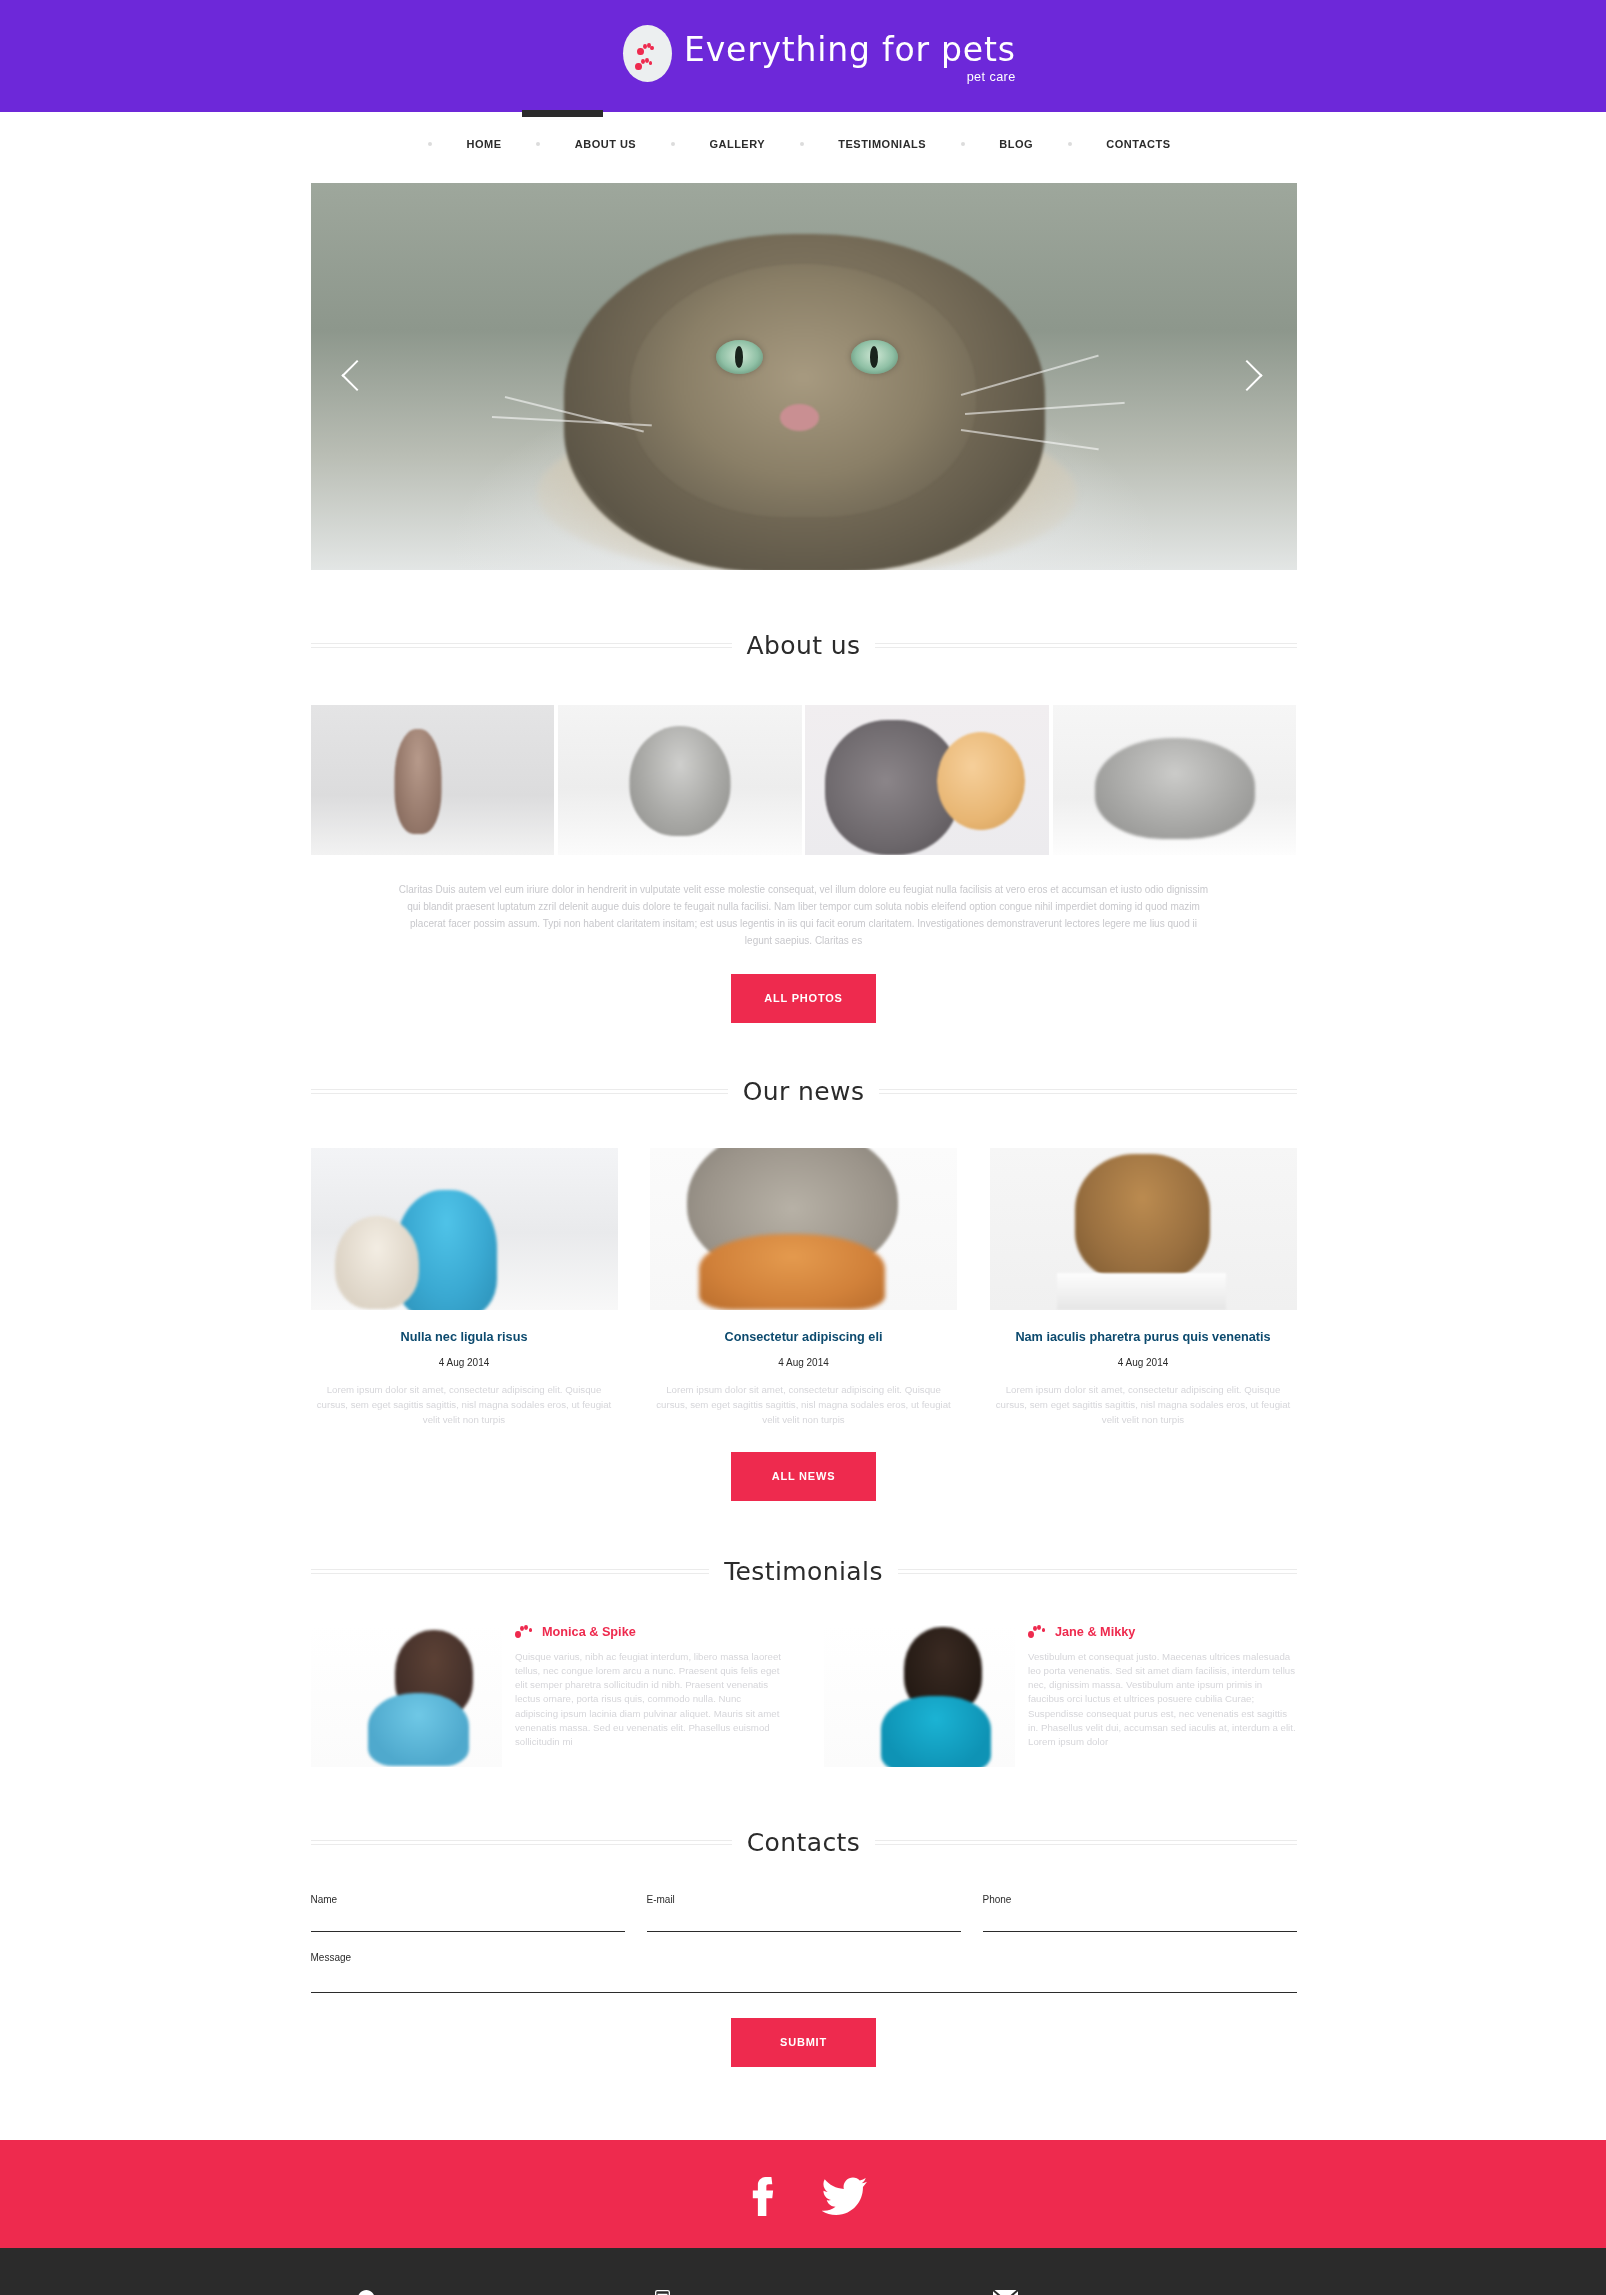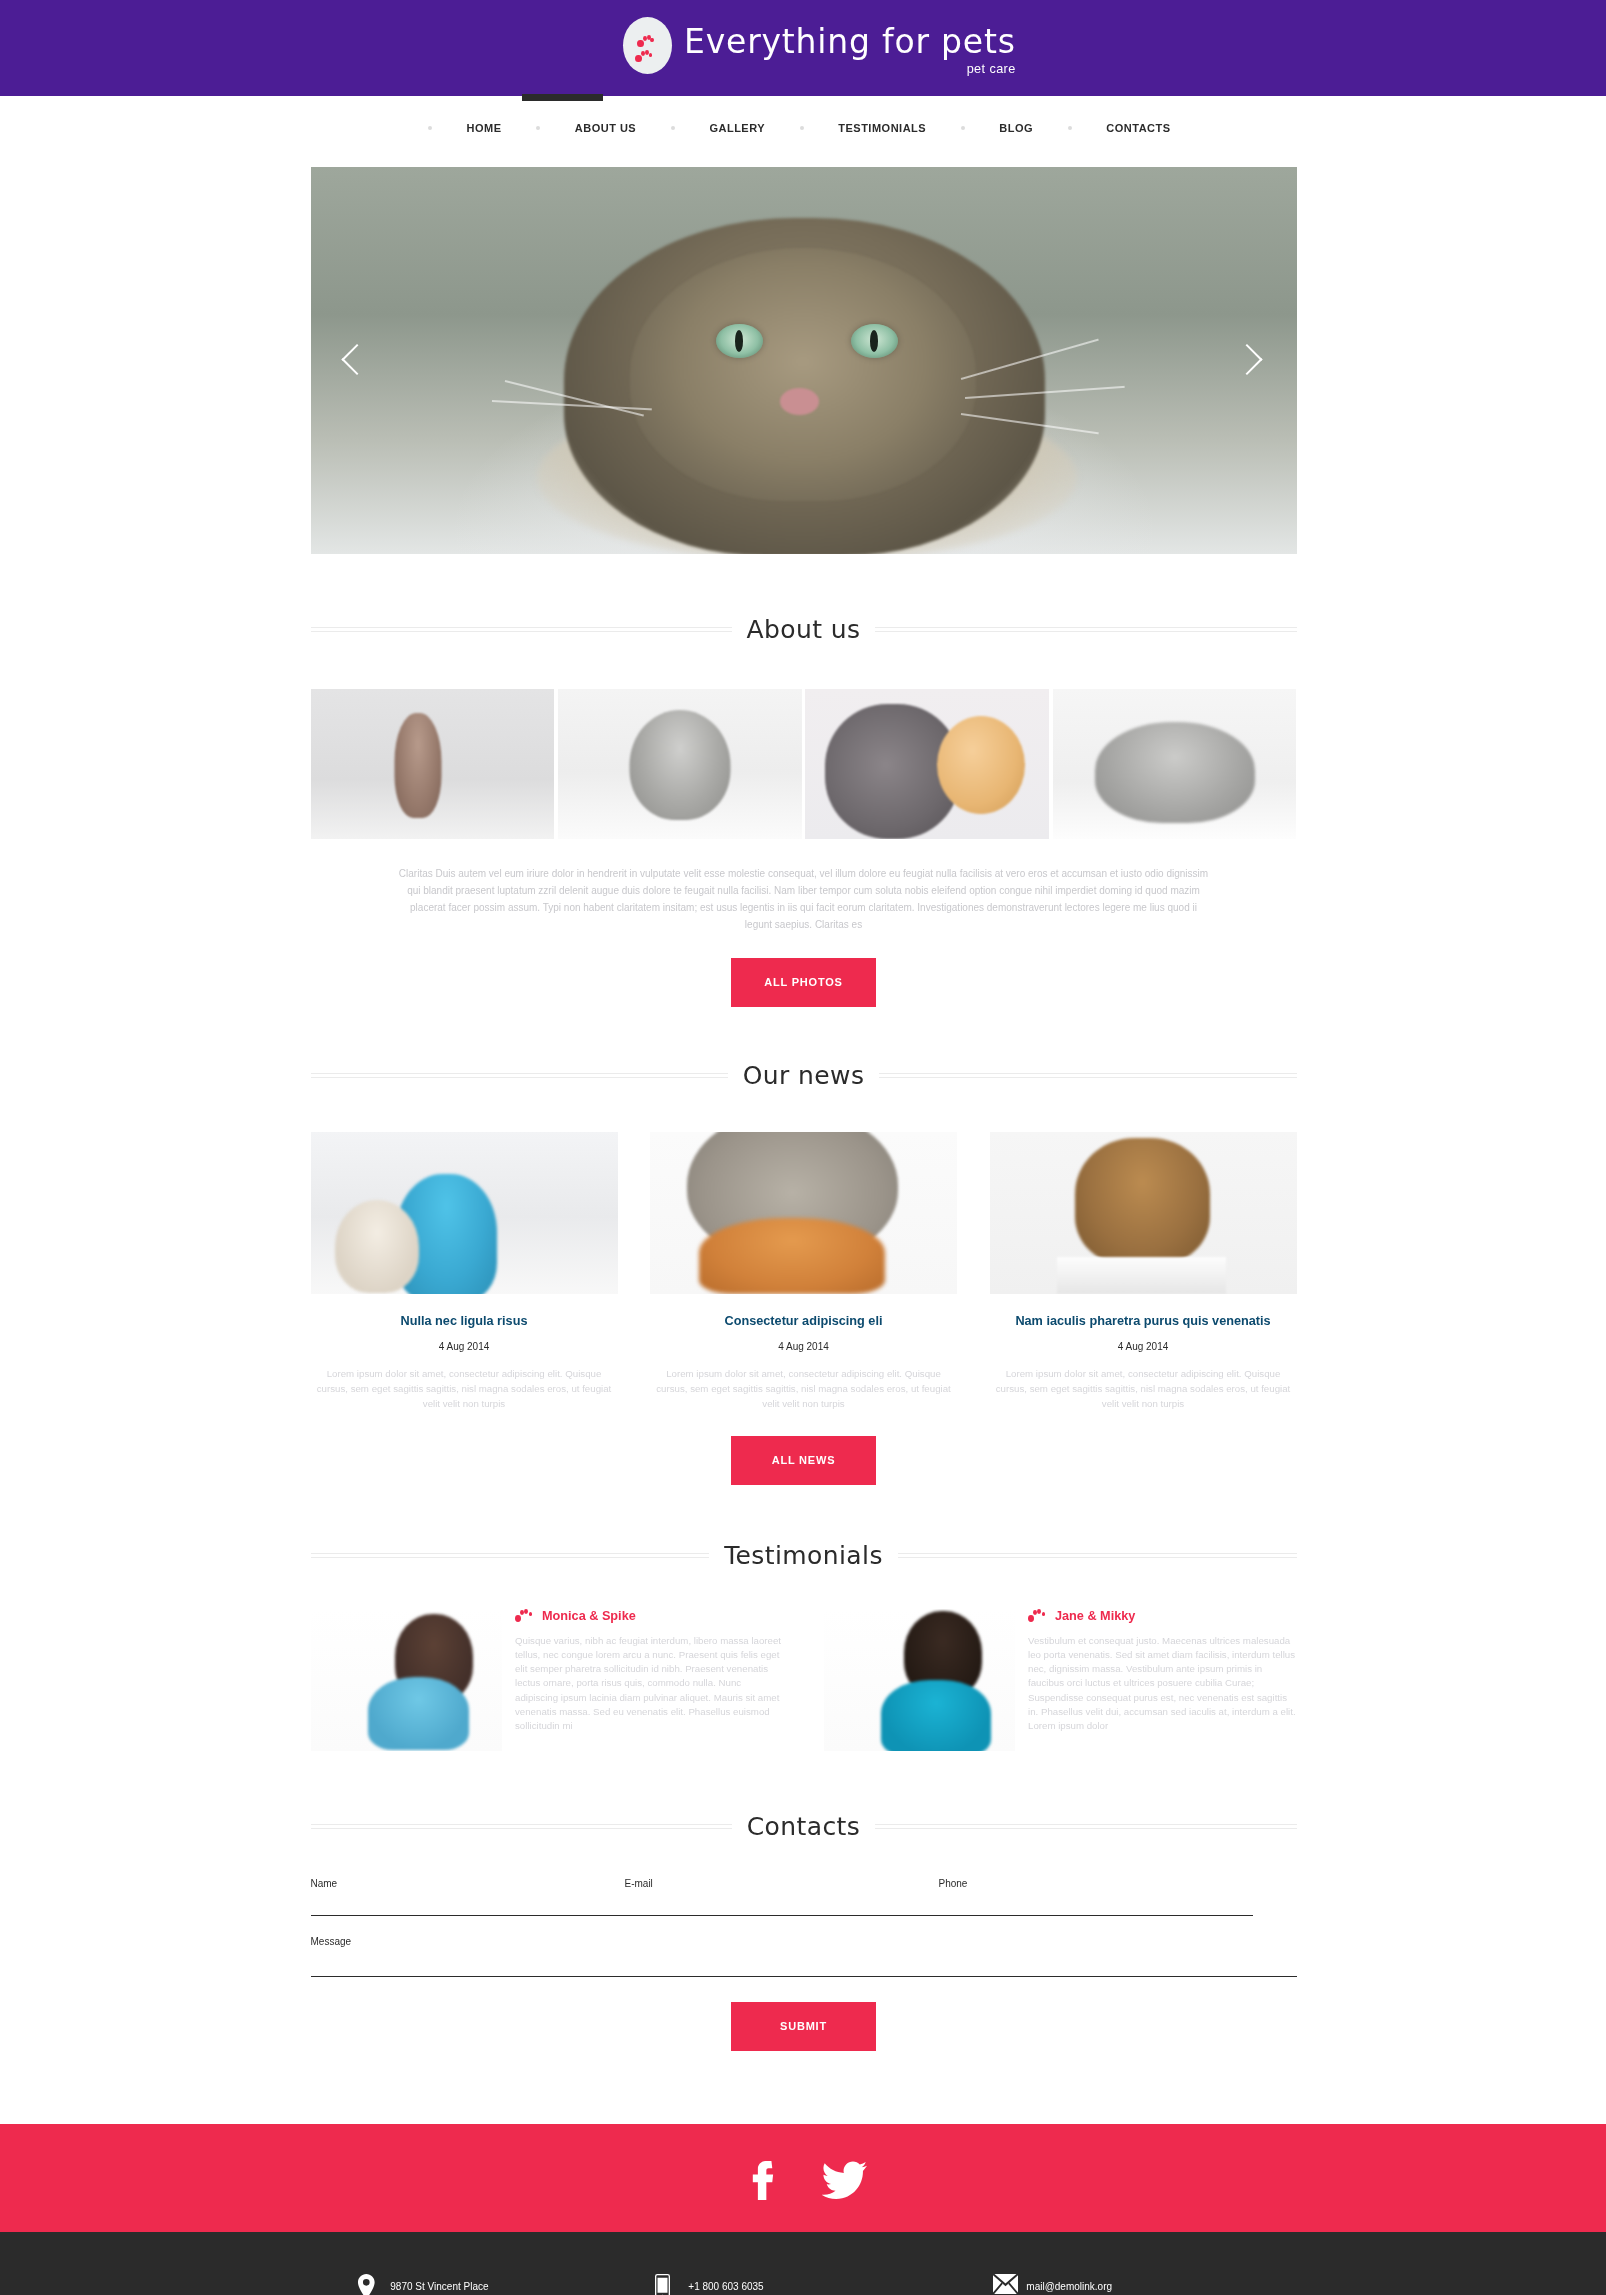--- a/index.html
+++ b/index.html
@@ -7,22 +7,22 @@
   html, body {
     width: 1607px;
     background: #ffffff;
     font-family: "Liberation Sans", sans-serif;
   }
 
   .page { width: 1607px; margin: 0 auto; position: relative; overflow: hidden; }
 
   
   .topbar {
-    height: 96px;
-    background: #4c1d95;
+    height: 112px;
+    background: #6d28d9;
     display: flex;
     align-items: center;
     justify-content: center;
     position: relative;
     padding-left: 32px;
   }
   .logo-wrap { display: flex; align-items: flex-end; gap: 11.8px; }
   .logo-badge {
     width: 49px; height: 57px;
     background: #eceff0;
@@ -354,21 +354,21 @@
     cursor: pointer;
   }
   .testi-text {
     margin-top: 10px;
     font-size: 9.7px; line-height: 14.3px; color: #d6d6da;
   }
 
   
   .contacts { padding-top: 61px; padding-bottom: 49px; }
   .form-wrap { width: 986px; margin: 37px auto 0; }
-  .form-row { display: flex; }
+  .form-row { display: flex; justify-content: space-between; }
   .field { position: relative; }
   .field.third { width: 314px; }
   .field.full { width: 986px; margin-top: 20px; }
   .field label {
     display: block;
     font-size: 10px; color: #2b2b2b; margin-bottom: 8.4px;
   }
   .field input,
   .field textarea {
     width: 100%;

